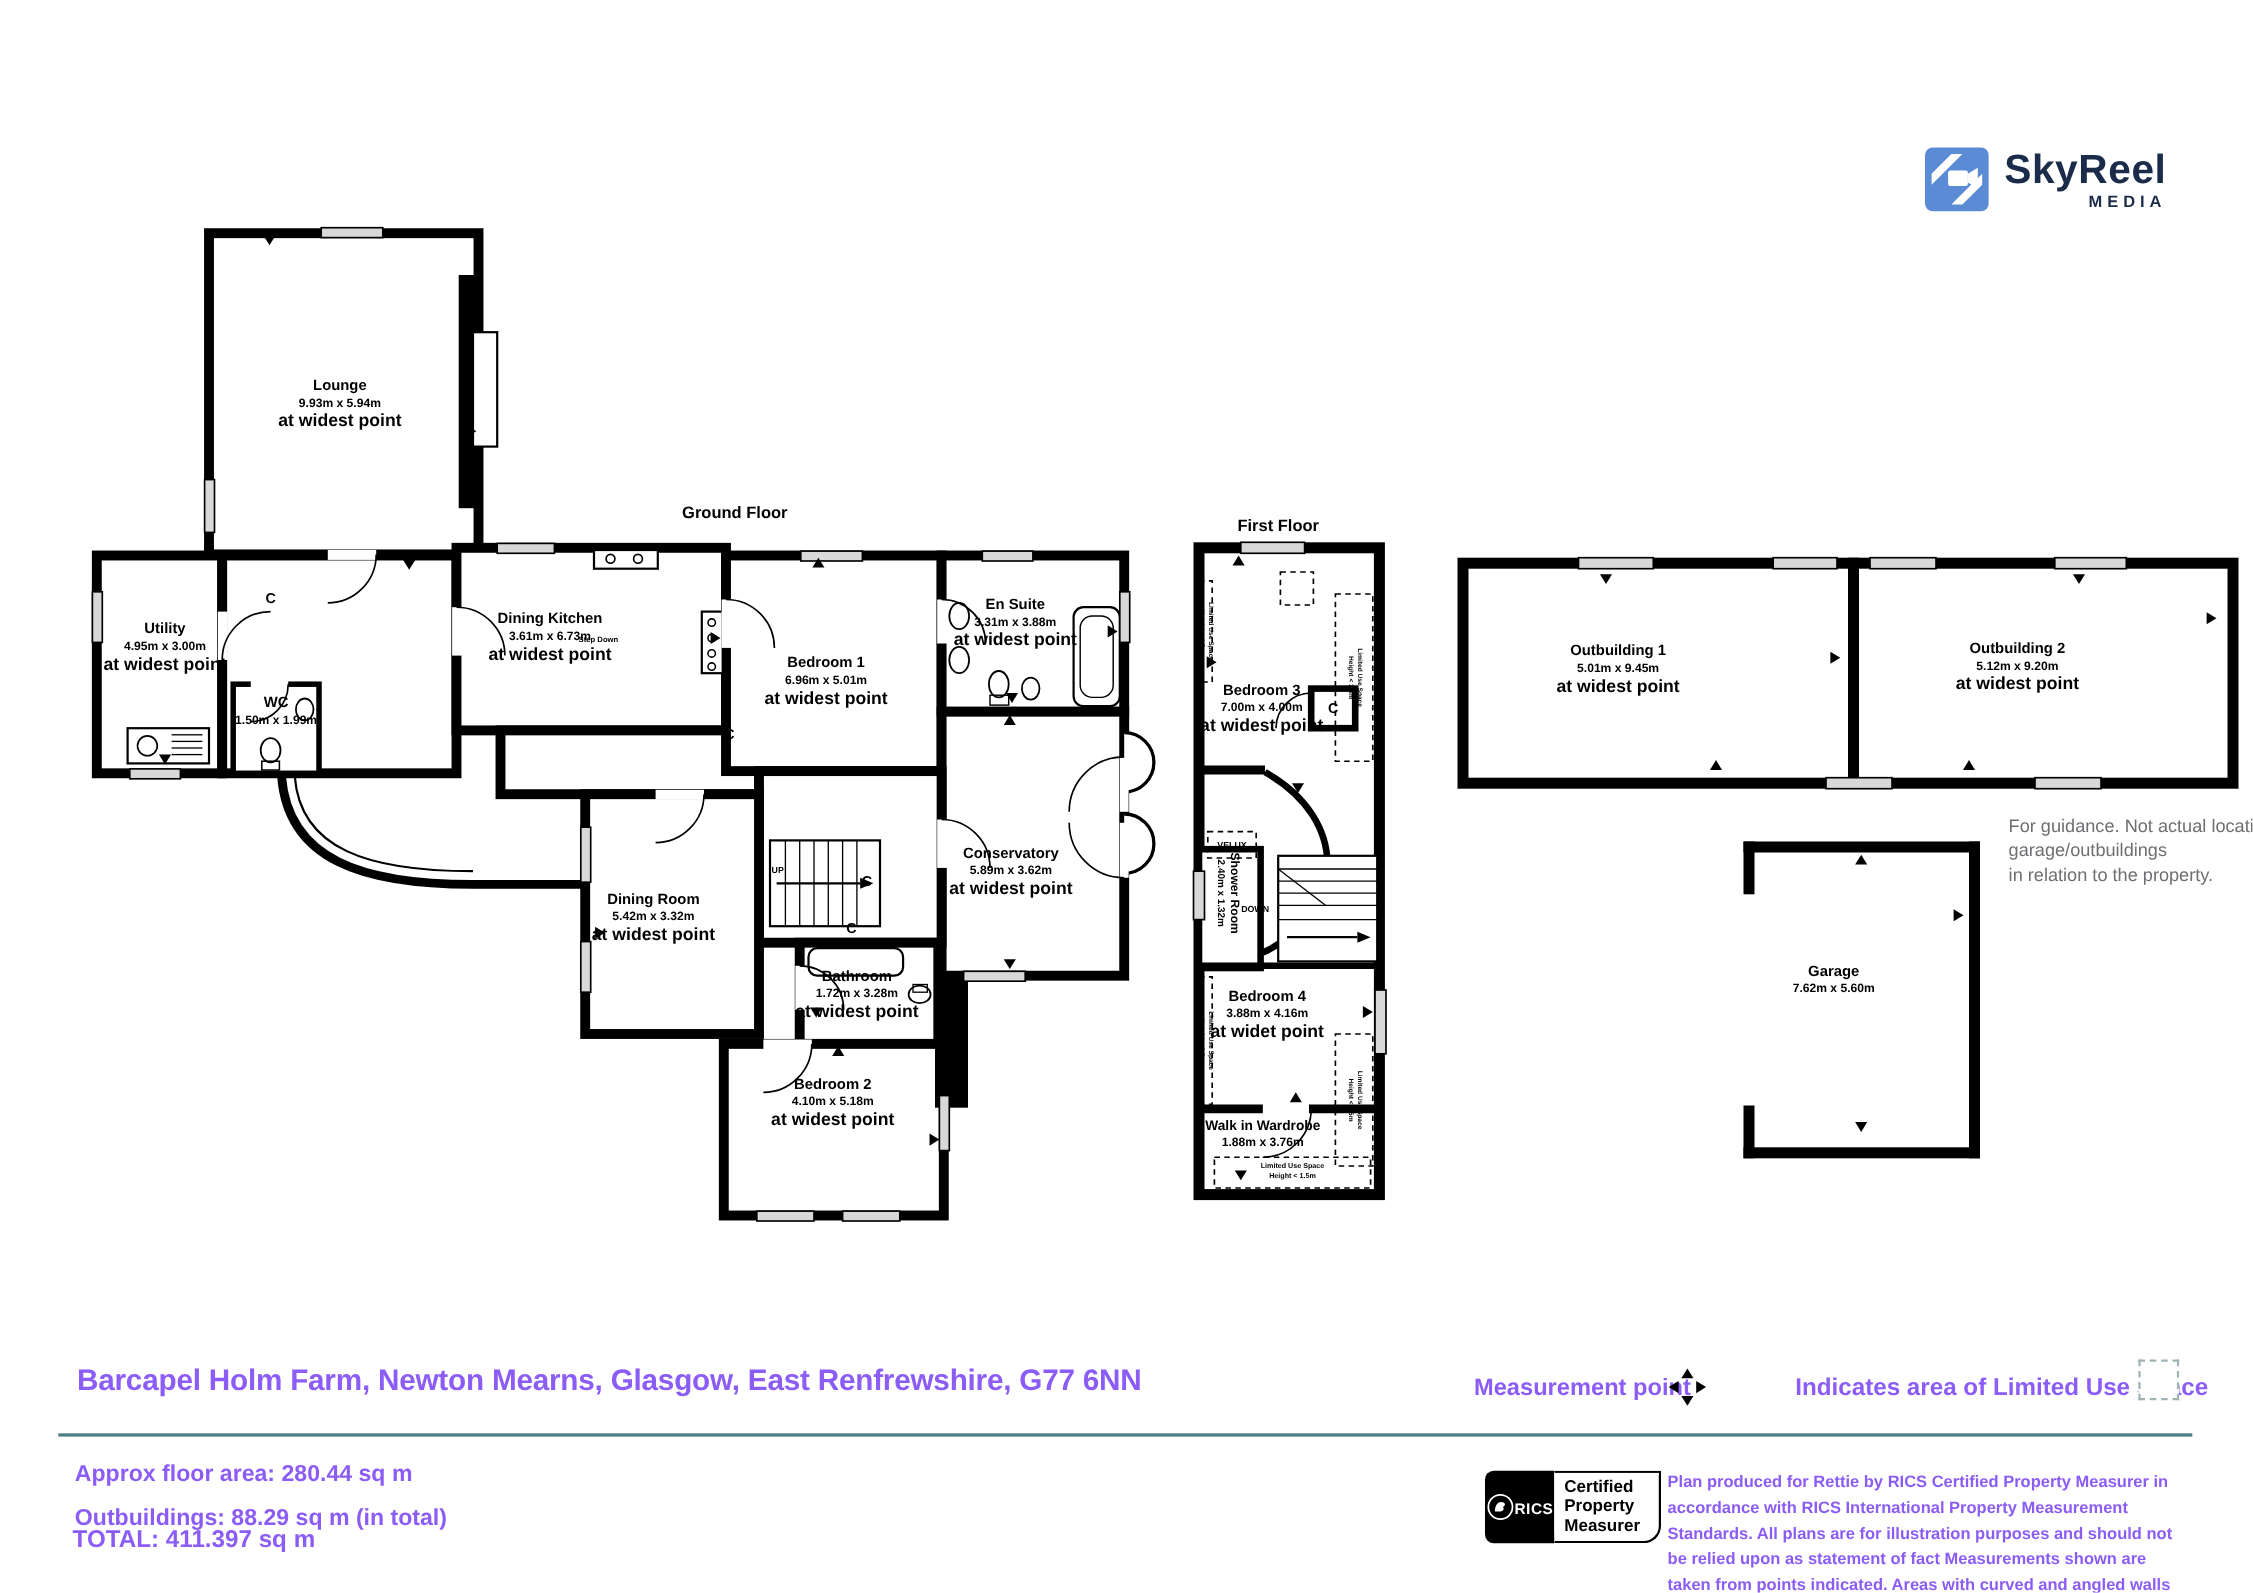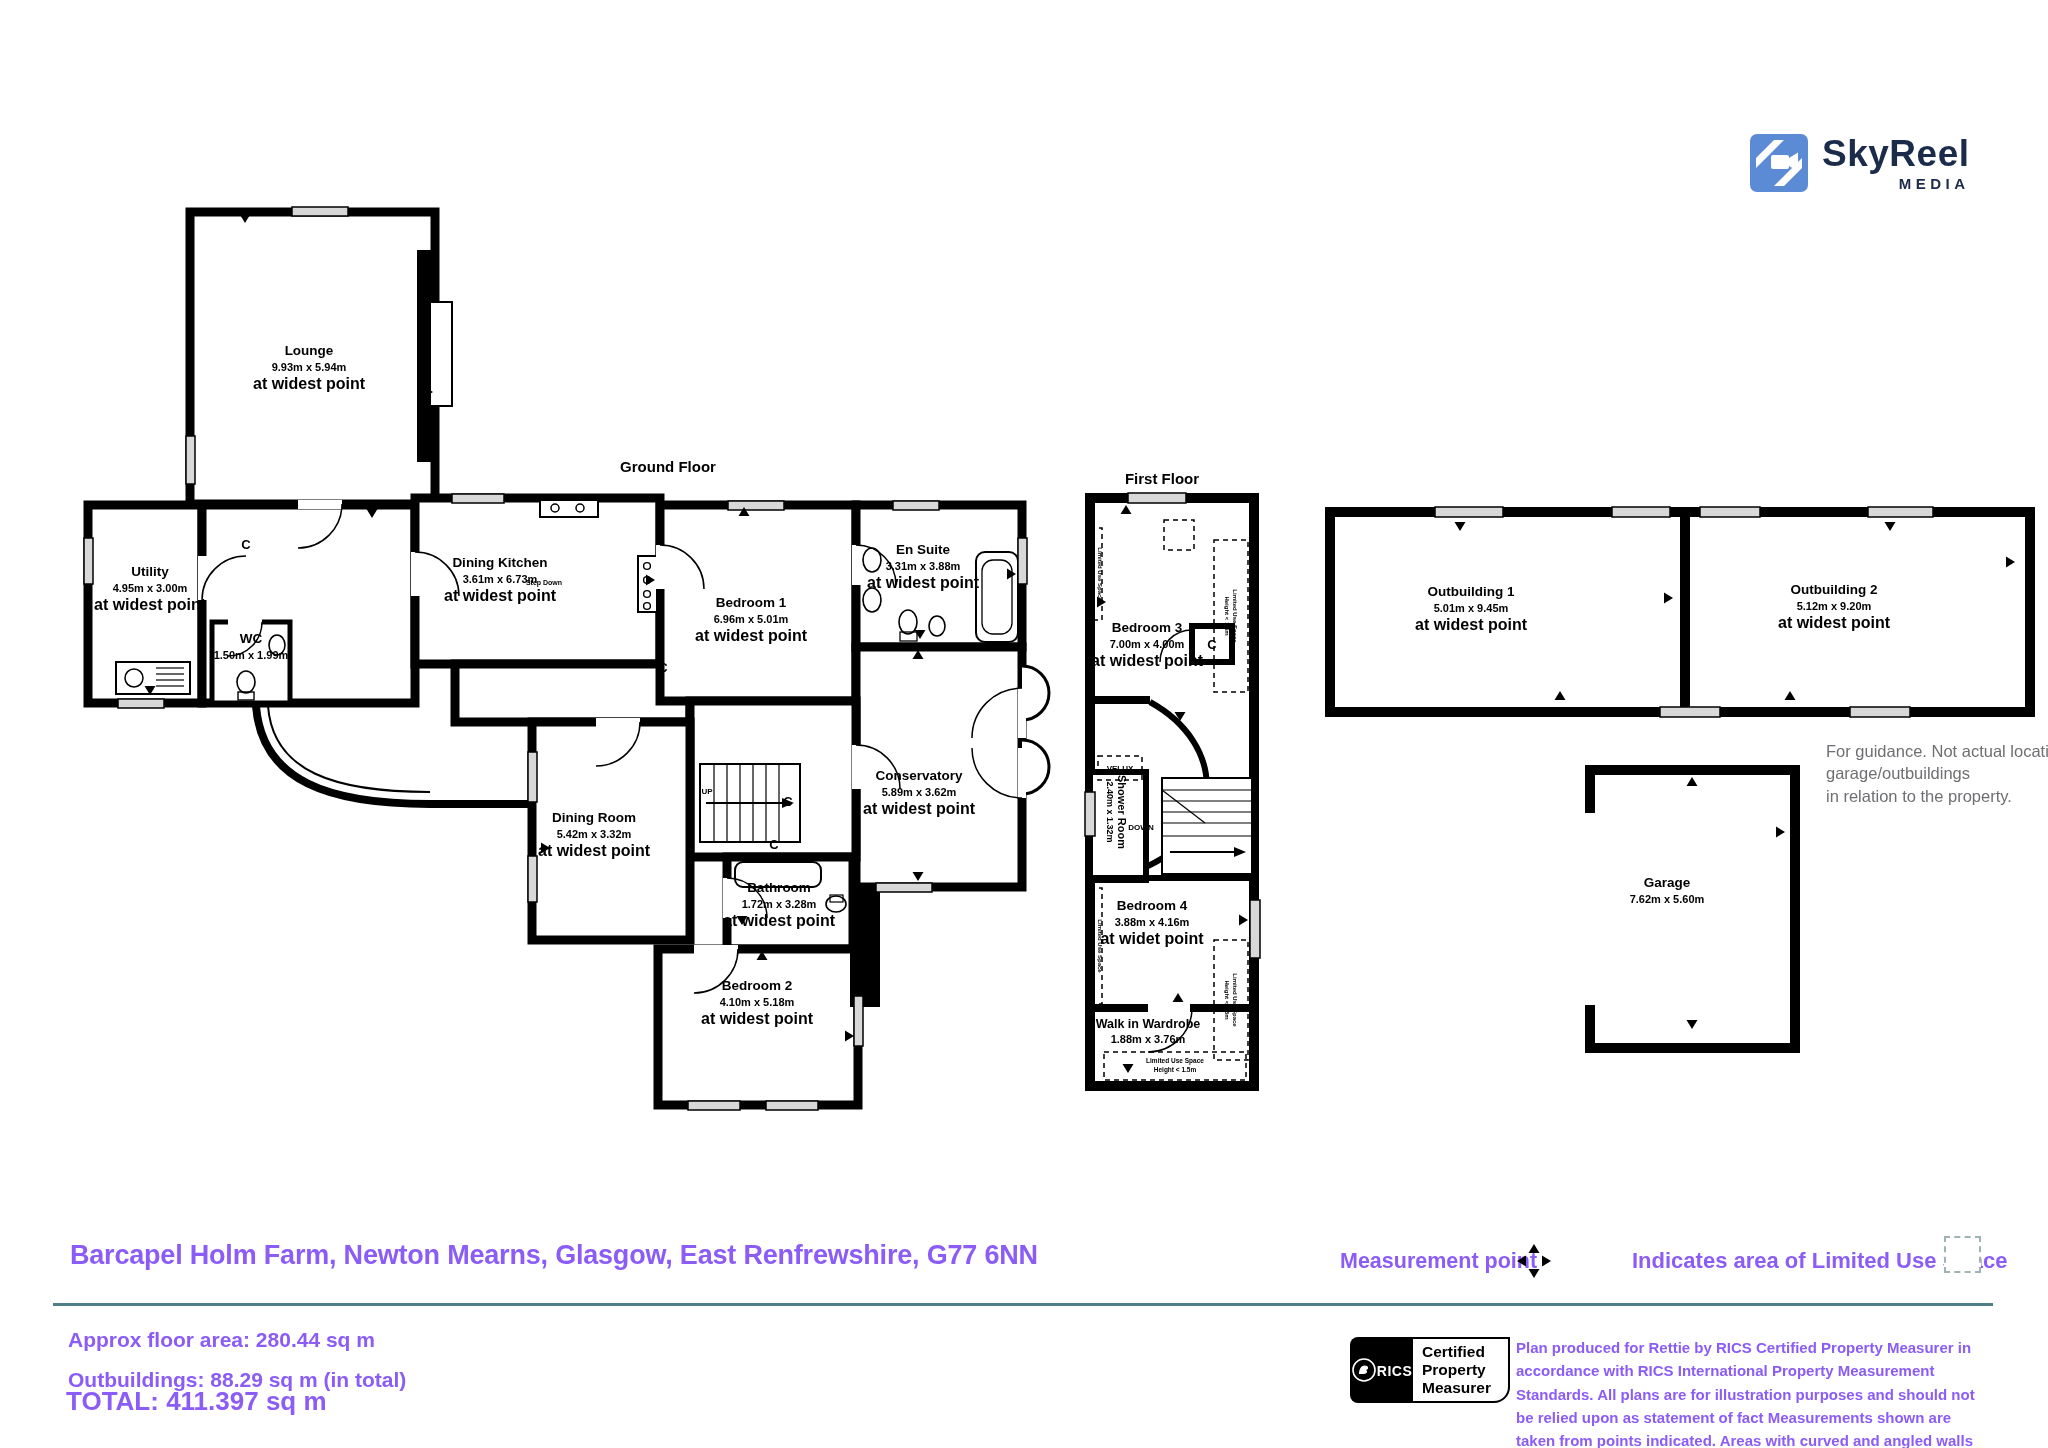--- a/index.html
+++ b/index.html
@@ -14,21 +14,21 @@
   .planc{position:absolute;transform:translate(-50%,-50%);font-size:13px;font-weight:bold;}
   .vrot90{transform:translate(-50%,-50%) rotate(90deg);}
   .vrotm90{transform:translate(-50%,-50%) rotate(-90deg);}
   .tinylbl{position:absolute;font-size:8px;font-weight:bold;transform:translate(-50%,-50%);white-space:nowrap;}
   .lus{position:absolute;font-size:6px;font-weight:bold;text-align:center;line-height:1.35;white-space:nowrap;}
   .guide{position:absolute;font-size:16.5px;color:#6e6f72;line-height:1.35;white-space:nowrap;}
   .teal{color:#8b5cf6;}
   .addr{position:absolute;font-size:27px;font-weight:bold;white-space:nowrap;letter-spacing:-0.2px;}
   .divider{position:absolute;height:3px;background:#4f7f86;}
   .areaLine{position:absolute;font-size:21px;font-weight:bold;white-space:nowrap;}
-  .totalLine{position:absolute;font-size:26px;font-weight:bold;white-space:nowrap;}
+  .totalLine{position:absolute;font-size:22px;font-weight:bold;white-space:nowrap;}
   .mpLabel{position:absolute;font-size:21.5px;font-weight:bold;white-space:nowrap;}
   .legendLabel{position:absolute;font-size:22px;font-weight:bold;white-space:nowrap;}
   .lusSquare{position:absolute;width:33px;height:33px;border:2px dashed #9fb3b5;background:#fff;}
   .disclaimer{position:absolute;width:470px;font-size:15px;font-weight:bold;line-height:1.55;}
   .logo{position:absolute;left:1750px;top:132px;display:flex;align-items:center;}
   .logoText{margin-left:14px;}
   .logoBrand{font-size:37px;font-weight:bold;color:#1b2b4a;letter-spacing:0.5px;line-height:1;}
   .logoMedia{font-size:15px;font-weight:bold;color:#1b2b4a;letter-spacing:4.5px;text-align:right;margin-top:3px;}
   .ricsBadge{position:absolute;left:1350px;top:1337px;display:flex;}
   .ricsBlack{width:63px;height:66px;background:#000;border-radius:8px 0 0 8px;display:flex;flex-direction:row;align-items:center;justify-content:center;}

